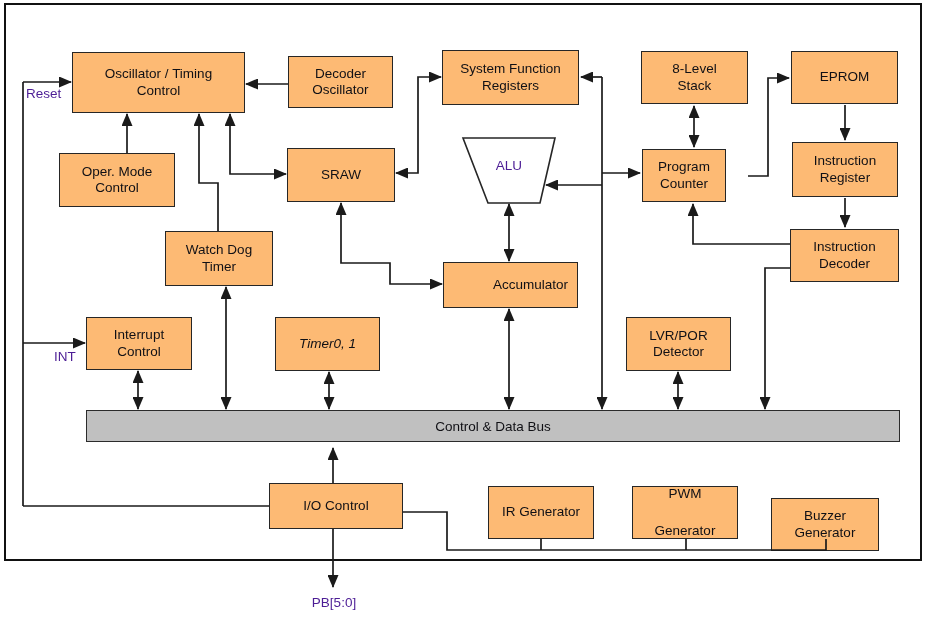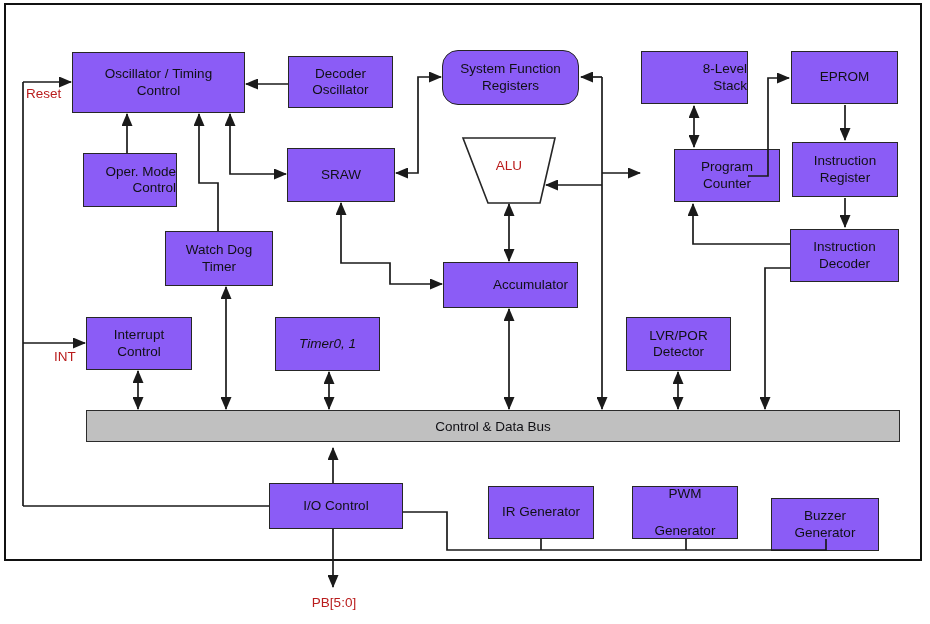--- a/index.html
+++ b/index.html
@@ -6,54 +6,54 @@
   .stage{
     position:relative;width:930px;height:624px;background:#ffffff;
     font-family:"Liberation Sans","DejaVu Sans",sans-serif;
     color:#111;overflow:hidden;
   }
   .outer-border{
     position:absolute;left:4px;top:3px;width:918px;height:558px;
     border:2.5px solid #111;box-sizing:border-box;
   }
   .block{
-    position:absolute;box-sizing:border-box;background:#8b5cf6;
+    position:absolute;box-sizing:border-box;background:#fdba74;
     border:1.6px solid #262626;
     display:flex;flex-direction:column;align-items:center;justify-content:center;
     text-align:center;font-size:13.5px;line-height:1.22;color:#101015;
   }
   .block span{display:block;white-space:nowrap;}
   
   .b-osc      {left:72px;  top:52px;  width:173px; height:61px;}
   .b-intosc   {left:288px; top:56px;  width:105px; height:52px;}
-  .b-sfr      {left:442px; top:50px;  width:137px; height:55px;border-radius:16px;}
-  .b-stack    {left:641px; top:51px;  width:107px; height:53px;align-items:flex-end;}
+  .b-sfr      {left:442px; top:50px;  width:137px; height:55px;}
+  .b-stack    {left:641px; top:51px;  width:107px; height:53px;}
   .b-eprom    {left:791px; top:51px;  width:107px; height:53px;}
-  .b-opermode {left:83px;  top:153px; width:94px; height:54px;align-items:flex-end;}
+  .b-opermode {left:59px;  top:153px; width:116px; height:54px;}
   .b-sraw     {left:287px; top:148px; width:108px; height:54px;}
-  .b-pc       {left:642px; top:149px; width:106px; height:53px;margin-left:32px;}
+  .b-pc       {left:642px; top:149px; width:84px; height:53px;}
   .b-ir       {left:792px; top:142px; width:106px; height:55px;}
   .b-wdt      {left:165px; top:231px; width:108px; height:55px;}
   .b-id       {left:790px; top:229px; width:109px; height:53px;}
   .b-int      {left:86px;  top:317px; width:106px; height:53px;}
   .b-timer    {left:275px; top:317px; width:105px; height:54px;font-style:italic;}
   .b-lvr      {left:626px; top:317px; width:105px; height:54px;}
   .b-acc      {left:443px; top:262px; width:135px; height:46px;padding-left:40px;}
   .b-io       {left:269px; top:483px; width:134px; height:46px;}
   .b-irgen    {left:488px; top:486px; width:106px; height:53px;}
   .b-pwm      {left:632px; top:486px; width:106px; height:53px;gap:20px;}
   .b-buzzer   {left:771px; top:486px; width:108px; height:53px;margin-top:12px;}
   .bus{
     position:absolute;left:86px;top:410px;width:814px;height:32px;
     box-sizing:border-box;border:1.6px solid #2b2b2b;background:#c0c0c0;
     display:flex;align-items:center;justify-content:center;
     font-size:13.5px;color:#101015;
   }
   .pin-label{
-    position:absolute;font-size:13.5px;color:#b91c1c;white-space:nowrap;
+    position:absolute;font-size:13.5px;color:#4c1d95;white-space:nowrap;
   }
   .lbl-reset{left:26px;top:86px;}
   .lbl-int{left:54px;top:349px;}
   .lbl-pb{left:300px;top:595px;width:68px;text-align:center;}
   .lbl-alu{left:475px;top:158px;width:68px;text-align:center;font-size:13.5px;}
   svg.wires{position:absolute;left:0;top:0;pointer-events:none;}
   svg.wires path, svg.wires polygon{vector-effect:non-scaling-stroke;}
 </style>
 </head>
 <body>

